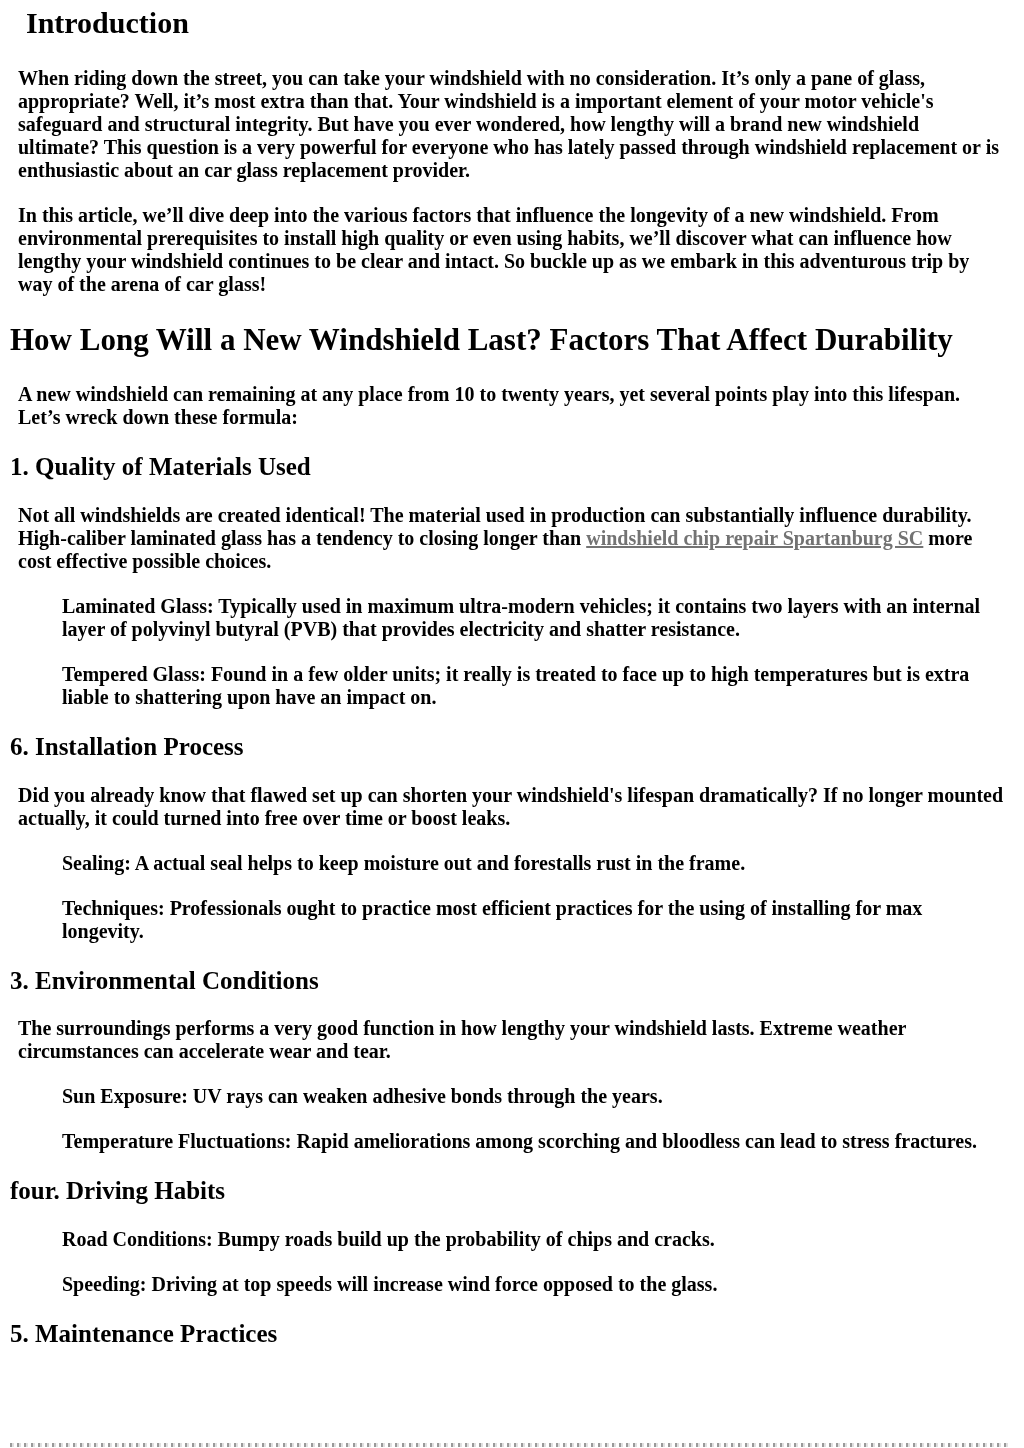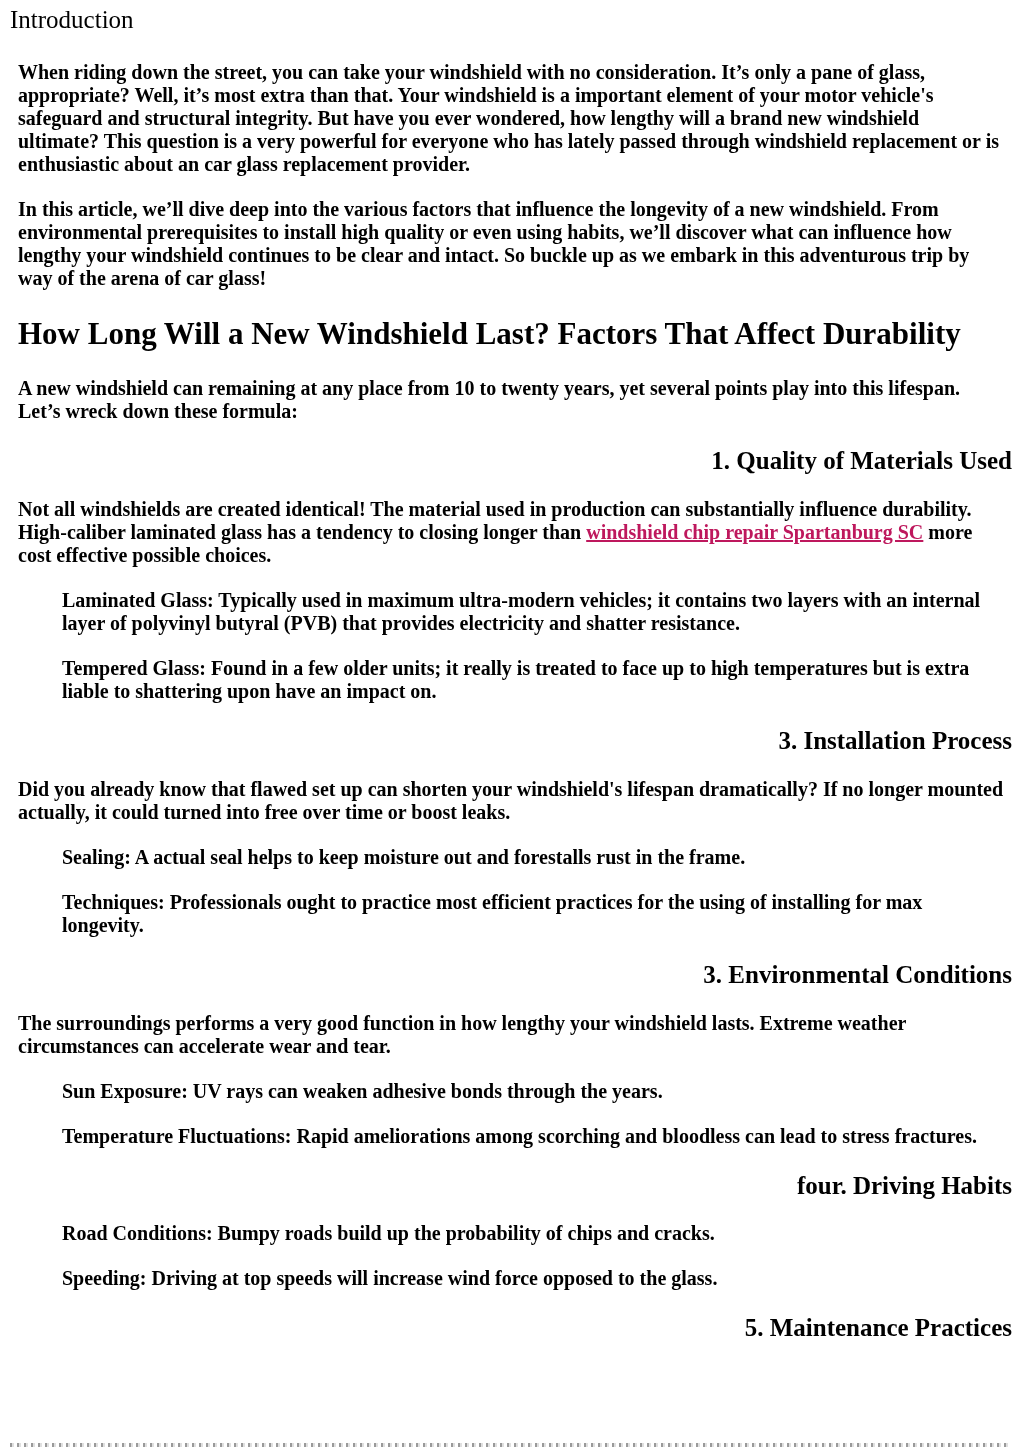--- a/index.html
+++ b/index.html
@@ -14,47 +14,46 @@
     overflow: hidden;
     box-sizing: border-box;
     padding: 6px 12px 0 10px;
     background: #ffffff;
     color: #000000;
     font-family: "Liberation Serif", "DejaVu Serif", serif;
     font-size: 20px;
     line-height: 1.15;
   }
   h1.doc-h1 {
-    font-size: 25px;
+    font-size: 30px;
     line-height: 1.15;
-    margin: 0 0 26px 0;
-    font-weight: normal;
+    margin: 0 0 26px 16px;
+    font-weight: bold;
   }
   h2.doc-h2 {
     font-size: 31px;
     line-height: 1.15;
-    margin: 26px 0 26px 8px;
+    margin: 26px 0 26px 0;
     font-weight: bold;
   }
   h3.doc-h3 {
     font-size: 25px;
     line-height: 1.15;
     margin: 24px 0 22px 0;
     font-weight: bold;
-    text-align: right;
   }
   p.par {
     margin: 22px 8px;
     font-weight: bold;
   }
   p.par.indent {
     margin-left: 52px;
   }
   a.text-link {
-    color: #be185d;
+    color: #737373;
     text-decoration: underline;
     cursor: pointer;
   }
   .cutoff-strip {
     position: absolute;
     left: 10px;
     right: 14px;
     bottom: 1px;
     height: 4px;
     background: repeating-linear-gradient(
@@ -78,21 +77,21 @@
 
   <h2 class="doc-h2">How Long Will a New Windshield Last? Factors That Affect Durability</h2>
 
   <p class="par">A new windshield can remaining at any place from 10 to twenty years, yet several points play into this lifespan. Let’s wreck down these formula:</p>
 
   <h3 class="doc-h3">1. Quality of Materials Used</h3>
   <p class="par"><span>Not all windshields are created identical! The material used in production can substantially influence durability. High-caliber laminated glass has a tendency to closing longer than </span><a class="text-link">windshield chip repair Spartanburg SC</a><span> more cost effective possible choices.</span></p>
   <p class="par indent">Laminated Glass: Typically used in maximum ultra-modern vehicles; it contains two layers with an internal layer of polyvinyl butyral (PVB) that provides electricity and shatter resistance.</p>
   <p class="par indent">Tempered Glass: Found in a few older units; it really is treated to face up to high temperatures but is extra liable to shattering upon have an impact on.</p>
 
-  <h3 class="doc-h3">3. Installation Process</h3>
+  <h3 class="doc-h3">6. Installation Process</h3>
   <p class="par">Did you already know that flawed set up can shorten your windshield's lifespan dramatically? If no longer mounted actually, it could turned into free over time or boost leaks.</p>
   <p class="par indent">Sealing: A actual seal helps to keep moisture out and forestalls rust in the frame.</p>
   <p class="par indent">Techniques: Professionals ought to practice most efficient practices for the using of installing for max longevity.</p>
 
   <h3 class="doc-h3">3. Environmental Conditions</h3>
   <p class="par">The surroundings performs a very good function in how lengthy your windshield lasts. Extreme weather circumstances can accelerate wear and tear.</p>
   <p class="par indent">Sun Exposure: UV rays can weaken adhesive bonds through the years.</p>
   <p class="par indent">Temperature Fluctuations: Rapid ameliorations among scorching and bloodless can lead to stress fractures.</p>
 
   <h3 class="doc-h3">four. Driving Habits</h3>

